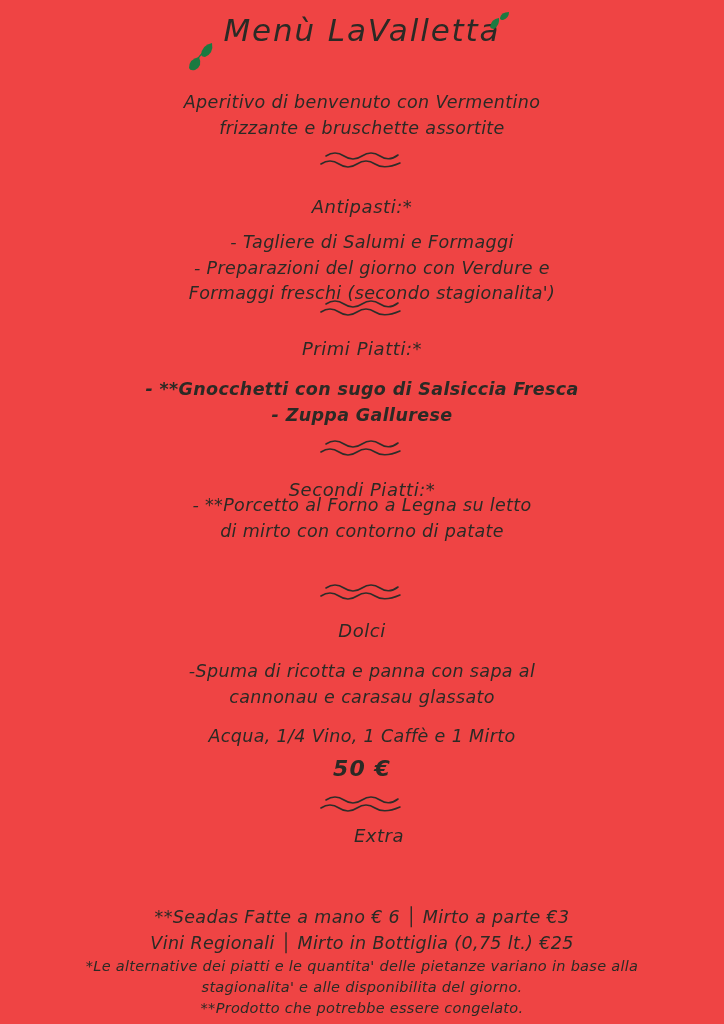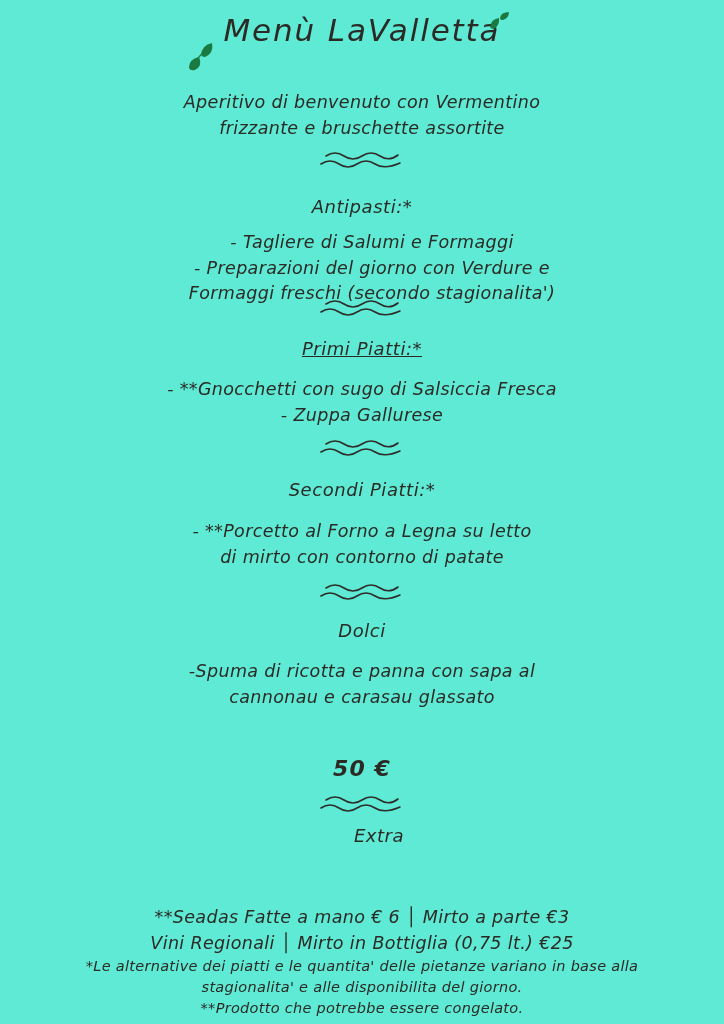--- a/index.html
+++ b/index.html
@@ -3,21 +3,21 @@
 <meta charset="utf-8">
 <style>
   html, body {
     margin: 0;
     padding: 0;
   }
   .page {
     position: relative;
     width: 724px;
     height: 1024px;
-    background: #5eead4;
+    background: #ef4444;
     color: #2b2a25;
     font-family: "DejaVu Sans", sans-serif;
     font-style: italic;
     overflow: hidden;
   }
   .block {
     position: absolute;
     left: 0;
     right: 0;
     text-align: center;
@@ -47,25 +47,25 @@
     letter-spacing: 0.03em;
   }
   .divider { line-height: 0; }
   .divider svg { display: inline-block; }
 
   .intro        { top:  90px; }
   .divider-1    { top: 149px; }
   .s0-title     { top: 196px; text-align: center; }
   .s0-lines     { top: 230px; margin-left: 20px; }
   .divider-2    { top: 297px; }
-  .s1-title     { top: 338px; text-decoration: underline; }
-  .s1-lines     { top: 377px; }
+  .s1-title     { top: 338px; }
+  .s1-lines     { top: 377px; font-weight: bold; }
   .divider-3    { top: 437px; }
   .s2-title     { top: 479px; }
-  .s2-lines     { top: 519px; }
+  .s2-lines     { top: 493px; }
   .divider-4    { top: 581px; }
   .s3-title     { top: 620px; }
   .s3-lines     { top: 659px; }
   .included     { top: 724px; }
   .price        { top: 756px; font-size: 22px; font-weight: bold; letter-spacing: 0.05em; }
   .divider-5    { top: 793px; }
   .extra-title  { top: 825px; margin-left: 34px; }
   .extra-lines  { top: 905px; }
   .footnotes    { top: 956px; font-size: 14.5px; line-height: 21px; }
 </style>
@@ -132,20 +132,21 @@
     <svg width="95" height="20" viewBox="0 0 95 20">
       <path d="M11 7 Q20 1 29 7 T 47 7 T 65 7 T 83 6" fill="none" stroke="#2e2d29" stroke-width="1.6" stroke-linecap="round"></path>
       <path d="M6 15 Q15 9 24 15 T 42 15 T 60 15 T 85 14" fill="none" stroke="#2e2d29" stroke-width="1.6" stroke-linecap="round"></path>
     </svg>
   </div>
 
   <h2 class="block section-title s3-title">Dolci</h2>
   <p class="block lines s3-lines">-Spuma di ricotta e panna con sapa al
 cannonau e carasau glassato</p>
 
+  <p class="block lines included">Acqua, 1/4 Vino, 1 Caffè e 1 Mirto</p>
 
   <p class="block price">50 €</p>
 
   <div class="block divider divider-5">
     <svg width="95" height="20" viewBox="0 0 95 20">
       <path d="M11 7 Q20 1 29 7 T 47 7 T 65 7 T 83 6" fill="none" stroke="#2e2d29" stroke-width="1.6" stroke-linecap="round"></path>
       <path d="M6 15 Q15 9 24 15 T 42 15 T 60 15 T 85 14" fill="none" stroke="#2e2d29" stroke-width="1.6" stroke-linecap="round"></path>
     </svg>
   </div>
 

